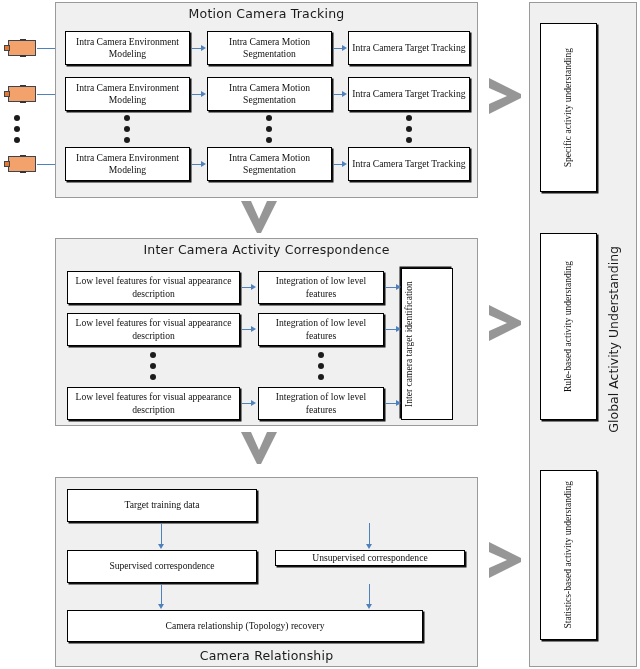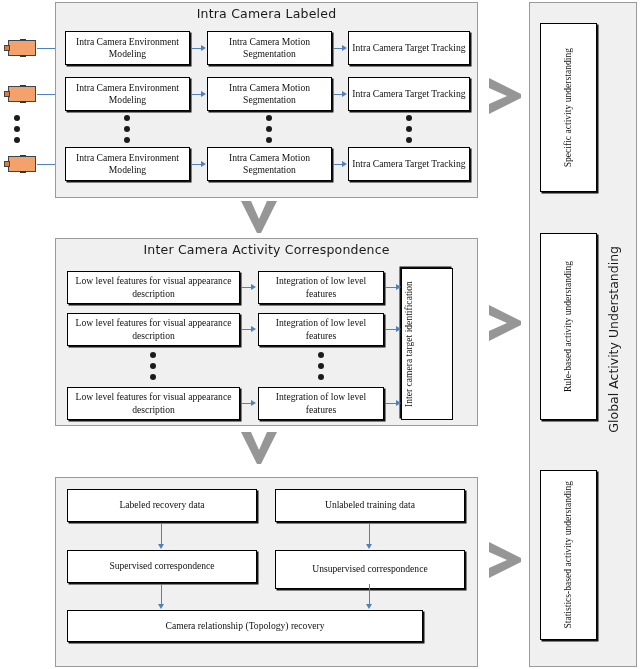--- a/index.html
+++ b/index.html
@@ -158,21 +158,21 @@
 
   <div class="hline" style="left:37px;top:48px;width:23px;"></div>
   <div class="harrow" style="left:59px;top:45px;"></div>
   <div class="hline" style="left:37px;top:94px;width:23px;"></div>
   <div class="harrow" style="left:59px;top:91px;"></div>
   <div class="hline" style="left:37px;top:164px;width:23px;"></div>
   <div class="harrow" style="left:59px;top:161px;"></div>
 
   <div class="panel" style="left:55px;top:2px;width:423px;height:196px;">
   </div>
-  <div class="panel-title" style="left:55px;top:6px;width:423px;">Intra Camera Labeled</div>
+  <div class="panel-title" style="left:55px;top:6px;width:423px;">Motion Camera Tracking</div>
 
   <div class="box" style="left:65px;top:31px;width:125px;height:34px;">
     <span>Intra Camera Environment Modeling</span>
   </div>
   <div class="box" style="left:207px;top:31px;width:125px;height:34px;">
     <span>Intra Camera Motion Segmentation</span>
   </div>
   <div class="box" style="left:348px;top:31px;width:122px;height:34px;">
     <span>Intra Camera Target Tracking</span>
   </div>
@@ -284,37 +284,35 @@
   <div class="harrow" style="left:396px;top:400px;"></div>
 
   <div class="chev" style="left:239px;top:430px;">
     <svg width="40" height="38" viewBox="0 0 40 38" aria-hidden="true">
       <path d="M2 2 L12 2 L20 20 L28 2 L38 2 L22 34 L18 34 Z" fill="#969696"></path>
     </svg>
   </div>
 
   <div class="panel" style="left:55px;top:477px;width:423px;height:190px;">
   </div>
+  <div class="panel-title" style="left:55px;top:648px;width:423px;">Camera Relationship</div>
 
   <div class="box" style="left:67px;top:489px;width:190px;height:33px;">
-    <span>Labeled recovery data</span>
-  </div>
-  <div class="box" style="left:275px;top:489px;width:190px;height:33px;">
-    <span>Unlabeled training data</span>
+    <span>Target training data</span>
   </div>
 
   <div class="vline" style="left:161px;top:523px;width:1.2px;height:24px;"></div>
   <div class="varrow" style="left:158px;top:544px;"></div>
   <div class="vline" style="left:369px;top:523px;width:1.2px;height:24px;"></div>
   <div class="varrow" style="left:366px;top:544px;"></div>
 
   <div class="box" style="left:67px;top:550px;width:190px;height:33px;">
     <span>Supervised correspondence</span>
   </div>
-  <div class="box" style="left:275px;top:550px;width:190px;height:39px;">
+  <div class="box" style="left:275px;top:550px;width:190px;height:16px;">
     <span>Unsupervised correspondence</span>
   </div>
 
   <div class="vline" style="left:161px;top:584px;width:1.2px;height:22px;"></div>
   <div class="varrow" style="left:158px;top:604px;"></div>
   <div class="vline" style="left:369px;top:584px;width:1.2px;height:22px;"></div>
   <div class="varrow" style="left:366px;top:604px;"></div>
 
   <div class="box" style="left:67px;top:610px;width:356px;height:32px;">
     <span>Camera relationship (Topology) recovery</span>

